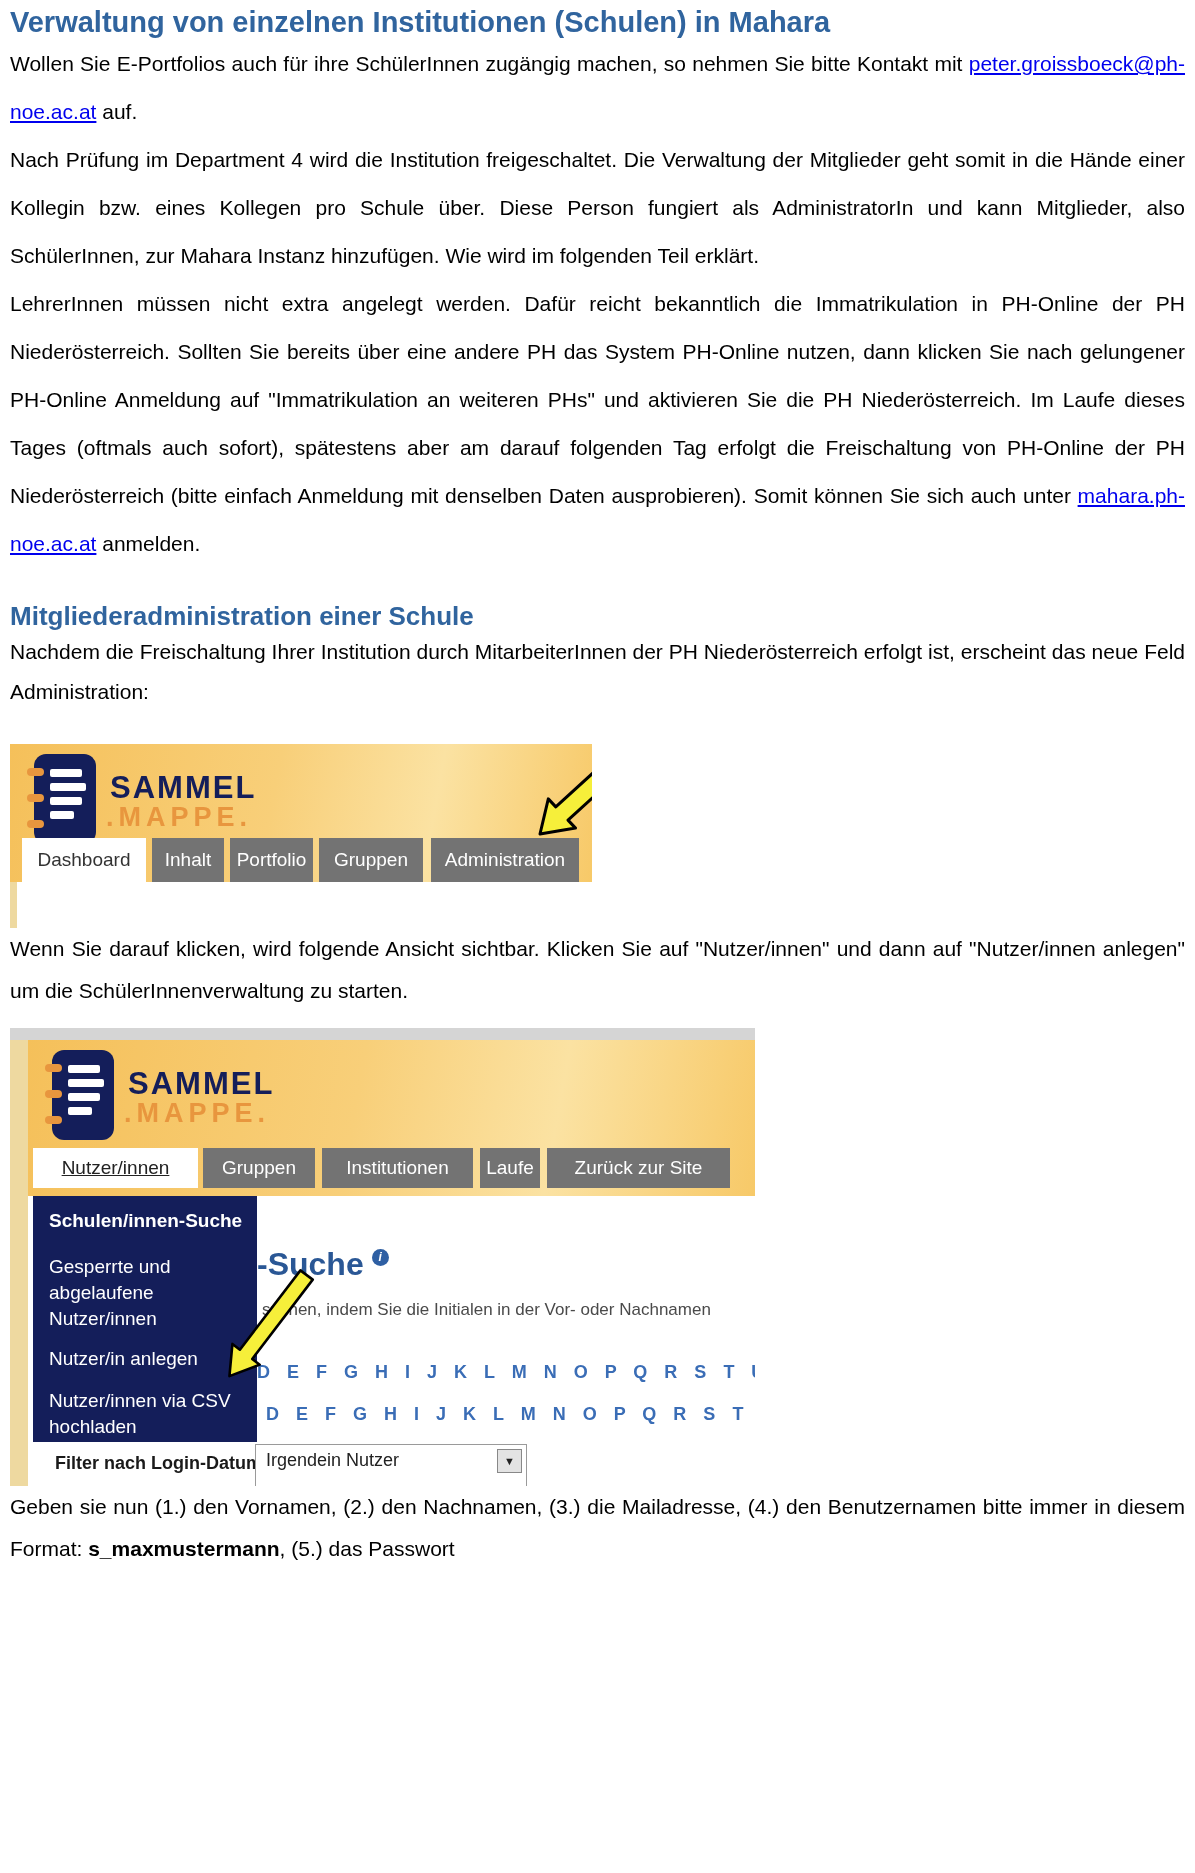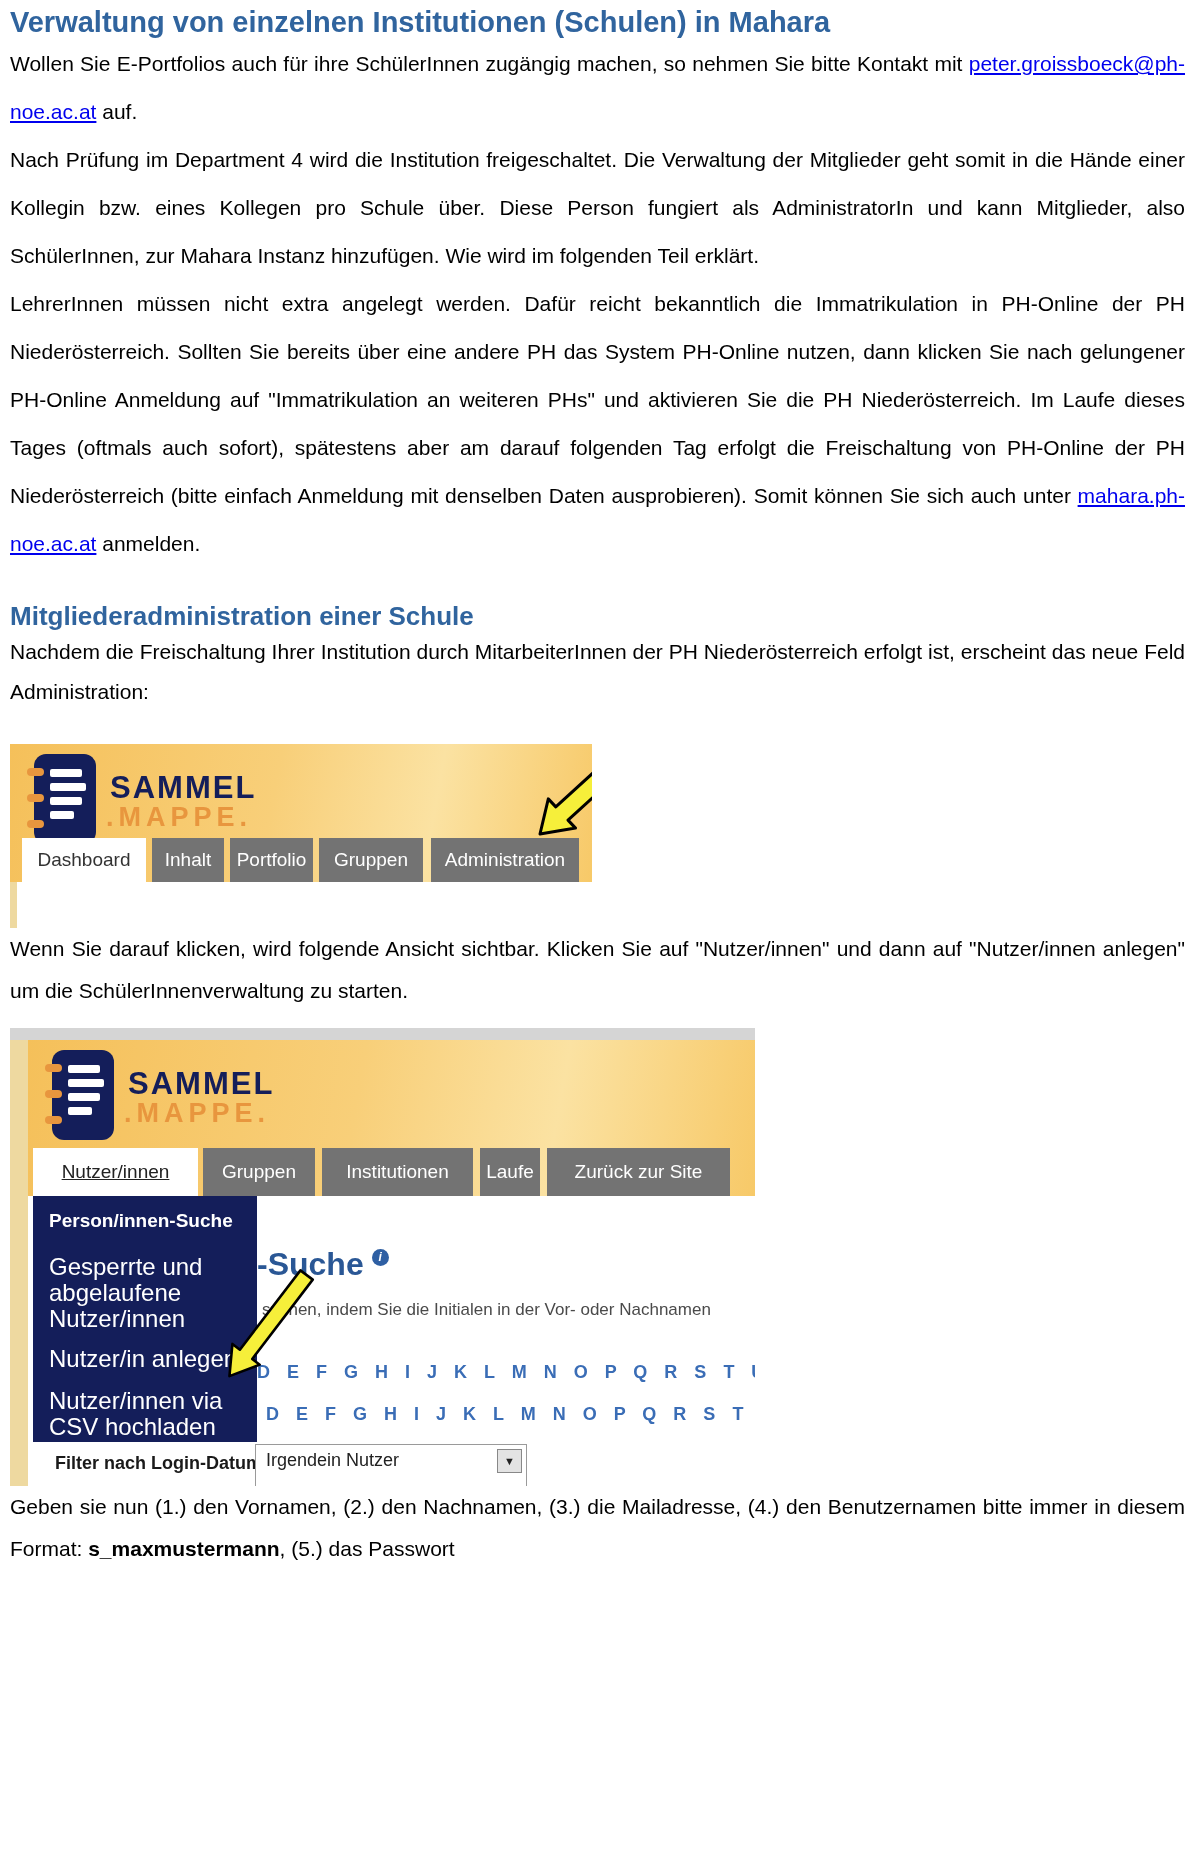--- a/index.html
+++ b/index.html
@@ -46,31 +46,31 @@
   .s1 .t2{left:142px;width:72px;}
   .s1 .t3{left:220px;width:83px;}
   .s1 .t4{left:309px;width:104px;}
   .s1 .t5{left:421px;width:148px;}
   .s1-white{position:absolute;left:0;top:138px;width:582px;height:46px;background:#fff;}
   .tanstrip1{position:absolute;left:0;top:138px;width:7px;height:46px;background:#eed9a0;}
 
   .graybar{position:absolute;left:0;top:0;width:745px;height:12px;background:#d5d5d5;}
   .tanstrip2{position:absolute;left:0;top:12px;width:18px;height:446px;background:#eed9a0;}
   .s2c{position:absolute;left:18px;top:168px;right:0;bottom:0;background:#fff;}
-  .s2 .tab{top:120px;height:48px;}
+  .s2 .tab{top:120px;height:40px;}
   .s2 .t1{left:23px;width:165px;}
   .s2 .t2{left:193px;width:112px;}
   .s2 .t3{left:312px;width:151px;}
   .s2 .t4{left:470px;width:60px;}
   .s2 .t5{left:537px;width:183px;}
   .s2 .tab.active .tlabel{text-decoration:underline;color:#222;}
 
   .menu{position:absolute;left:23px;top:168px;width:224px;height:246px;background:#141e5a;
         color:#fff;padding:12px 0 0 16px;box-sizing:border-box;z-index:3;}
-  .mi{font-size:24px;line-height:26px;}
+  .mi{font-size:19px;line-height:26px;}
   .mi1{font-weight:bold;font-size:19px;margin-bottom:20px;}
   .mi2{margin-bottom:14px;width:168px;}
   .mi3{margin-bottom:16px;}
   .mi4{width:192px;}
 
   .suche-h{position:absolute;left:247px;top:218px;font-size:32px;font-weight:bold;color:#2a5795;white-space:nowrap;}
   .info{display:inline-flex;position:relative;top:-14px;left:8px;width:17px;height:17px;background:#2e5fa3;
         color:#fff;border-radius:50%;font-size:12px;font-weight:bold;align-items:center;justify-content:center;
         font-style:italic;}
   .hint{position:absolute;left:252px;top:272px;right:0;font-size:17px;color:#4a4a4a;white-space:nowrap;overflow:hidden;}
@@ -175,21 +175,21 @@
           <span class="tlabel">Institutionen</span>
         </div>
     <div class="tab t4">
           <span class="tlabel">Laufe</span>
         </div>
     <div class="tab t5">
           <span class="tlabel">Zurück zur Site</span>
         </div>
 
     <div class="menu">
-      <div class="mi mi1">Person/innen-Suche</div>
+      <div class="mi mi1">Schulen/innen-Suche</div>
       <div class="mi mi2">Gesperrte und abgelaufene Nutzer/innen</div>
       <div class="mi mi3">Nutzer/in anlegen</div>
       <div class="mi mi4">Nutzer/innen via CSV hochladen</div>
     </div>
 
     <div class="suche-h"><span>-Suche</span><span class="info">i</span></div>
     <div class="hint">suchen, indem Sie die Initialen in der Vor- oder Nachnamen</div>
     <div class="alpha al1">D E F G H I J K L M N O P Q R S T U V W X</div>
     <div class="alpha al2">D E F G H I J K L M N O P Q R S T U V W X</div>
 

